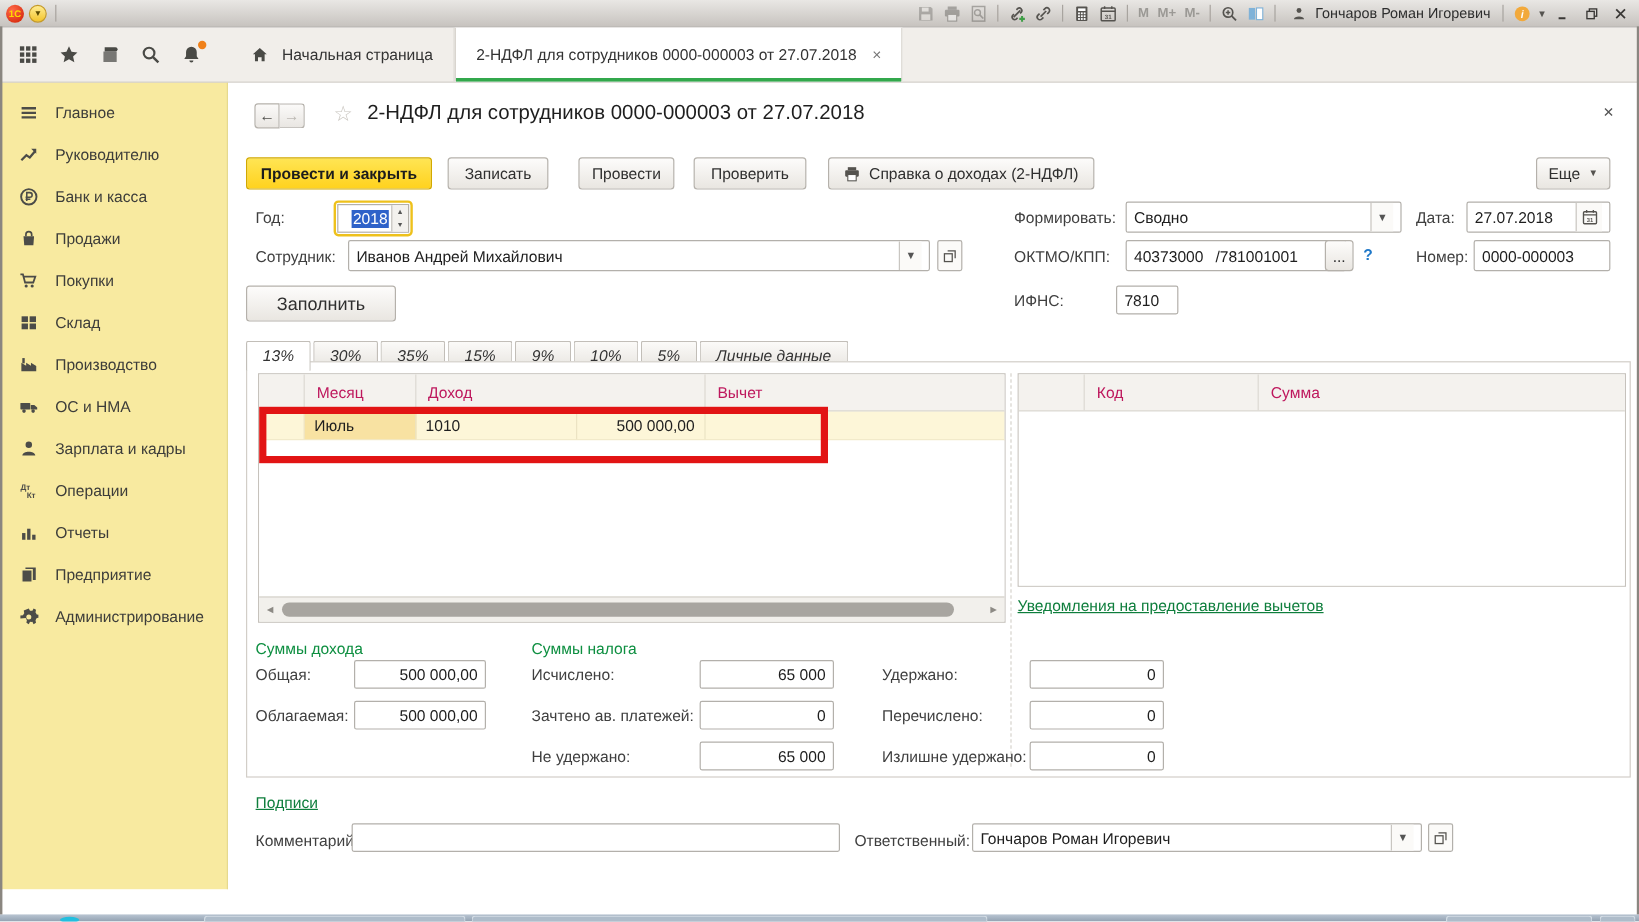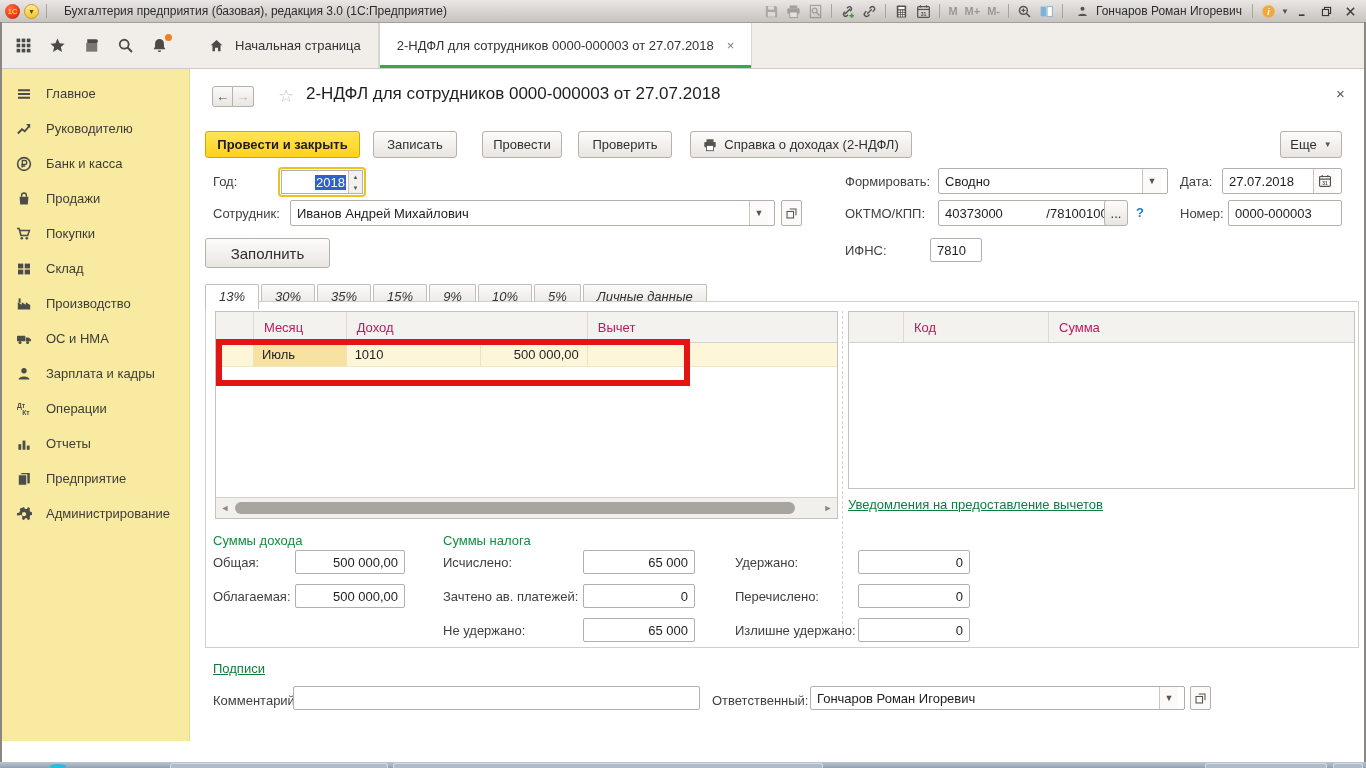--- a/index.html
+++ b/index.html
@@ -112,21 +112,20 @@
 </style>
 </head>
 <body>
 
 <div class="app">
 
   <div class="titlebar">
     <span class="logo-1c">1С</span>
     <span class="logo-menu">▼</span>
     <span class="tb-sep"></span>
-    <span class="tb-title">Бухгалтерия предприятия (базовая), редакция 3.0 (1С:Предприятие)</span>
     <div class="tb-right">
       <span class="tb-icon disabled">
           <svg viewBox="0 0 16 16">
             <path d="M2 2h10.5L14 3.5V14H2z" fill="#6b6965"></path>
             <rect x="4.5" y="2.5" width="6" height="3.5" fill="#e9e7e3"></rect>
             <rect x="4" y="8.5" width="8" height="5" fill="#e9e7e3"></rect>
           </svg>
         </span>
       <span class="tb-icon disabled">
           <svg viewBox="0 0 16 16">
@@ -457,21 +456,21 @@
             </svg>
           </span>
         <span>Справка о доходах (2-НДФЛ)</span>
       </div>
       <div class="abs btn" style="left:1090px;top:62px;width:62px;height:27px;">
           <span>Еще</span>
           <span class="chev">▼</span>
         </div>
 
       <span class="abs flabel" style="left:23px;top:105px;">Год:</span>
-      <div class="abs year-focus" style="left:88px;top:98px;width:88px;height:30px;">
+      <div class="abs year-focus" style="left:88px;top:98px;width:66px;height:30px;">
         <div class="year-inner">
           <span class="year-val">
               <i class="selhl">2018</i>
             </span>
           <span class="spincol">
               <span>▲</span>
               <span>▼</span>
             </span>
         </div>
       </div>
@@ -498,21 +497,21 @@
         <span class="val">Иванов Андрей Михайлович</span>
         <span class="combo-arrow">▼</span>
       </div>
       <div class="abs open-btn" style="left:591px;top:131px;width:21px;height:26px;">
           <svg viewBox="0 0 16 16">
             <rect x="2.5" y="5.5" width="8" height="8" fill="none" stroke="currentColor" stroke-width="1.3"></rect>
             <path d="M5.8 2.5h7.7v7.7" fill="none" stroke="currentColor" stroke-width="1.3"></path>
           </svg>
         </div>
       <span class="abs flabel" style="left:655px;top:137px;">ОКТМО/КПП:</span>
-      <div class="abs field" style="left:748px;top:131px;width:184px;height:26px;gap:10px;justify-content:space-between;">
+      <div class="abs field" style="left:748px;top:131px;width:184px;height:26px;gap:10px;">
         <span class="val">40373000</span>
         <span class="val">/781001001</span>
       </div>
       <div class="abs btn" style="left:914px;top:131px;width:24px;height:26px;">
           <span>...</span>
         </div>
       <span class="abs help-q" style="left:946px;top:136px;">?</span>
       <span class="abs flabel" style="left:990px;top:137px;">Номер:</span>
       <div class="abs field" style="left:1038px;top:131px;width:114px;height:26px;">
         <span class="val">0000-000003</span>

